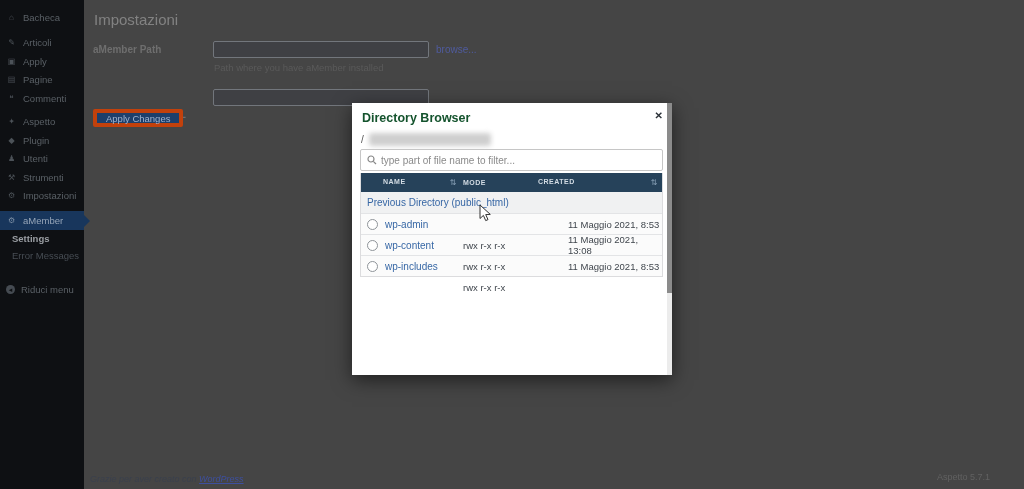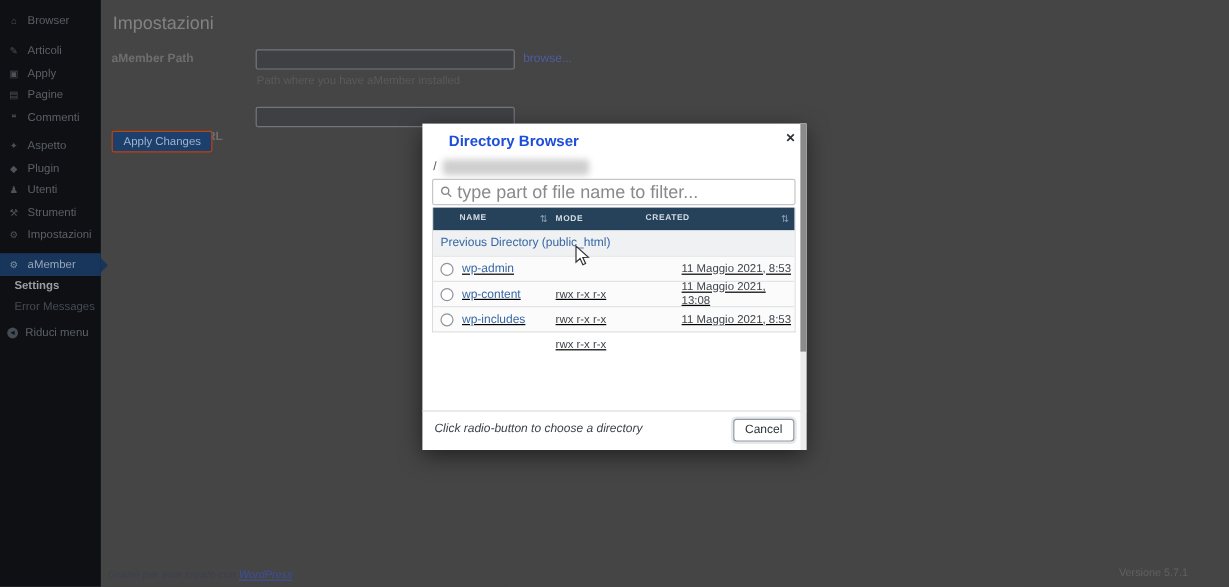--- a/index.html
+++ b/index.html
@@ -16,71 +16,71 @@
   .menu-item .mi-label { font-size:9.5px; color:#5a6066; white-space:nowrap; }
   .menu-item.active { background:#18365c; height:19px; }
   .menu-item.active .mi-icon { color:#7a8da3; }
   .menu-item.active .mi-label { color:#96a5b8; }
   .menu-item.active::after { content:""; position:absolute; right:-12px; top:50%;
     margin-top:-6px; border:6px solid transparent; border-left-color:#18365c; }
   .submenu-item { height:17px; display:flex; align-items:center; padding-left:12px; cursor:pointer;text-align:right; }
   .submenu-item .mi-label { font-size:9.5px; color:#474d54; white-space:nowrap; }
   .submenu-item.current .mi-label { color:#9b9fa4; font-weight:bold; }
   .sep1 { height:7px; } .sep2 { height:5px; } .sep3 { height:6px; } .sep4 { height:4px; }
-  .collapse-row { margin-top:0; }
+  .collapse-row { margin-top:12px; }
   .collapse-icon { width:9px; height:9px; border-radius:50%; background:#454b52;
     color:#0e1013; font-size:7px; line-height:9px; text-align:center; flex:none; }
 
   
   .content { position:absolute; left:84px; top:0; right:0; bottom:0; background:#454545; }
   .page-title { position:absolute; left:10px; top:11px; font-size:15px; font-weight:400; color:#828282; }
   .fld-label { position:absolute; font-size:10px; font-weight:bold; color:#6e6e6e; }
   .lbl-path { left:9px; top:44px; }
   .lbl-url  { left:9px; top:109px; }
   .bg-input { position:absolute; width:216px; height:17px; background:#3f4044;
     border:1px solid #72767c; border-radius:2px; color:#9a9a9a; font-size:10px; padding:0 4px; }
   .inp-path { left:129px; top:41px; }
   .inp-url  { left:129px; top:89px; }
   .browse-link { position:absolute; left:352px; top:44px; font-size:10px; color:#4f5b9e; cursor:pointer; }
   .fld-help { position:absolute; left:130px; top:62px; font-size:9.5px; color:#5a5a5a; }
   .apply-btn { position:absolute; left:9px; top:109px; height:18px; padding:0 9px;
-    background:#1d3f6b; border:1px solid #c2410c; border-radius:2px;
+    background:#1d3f6b; border:4px solid #c2410c; border-radius:2px;
     color:#9fb3cf; font-size:9.5px; cursor:pointer; }
   .admin-footer-left { position:absolute; left:6px; bottom:5px; font-size:9px;
     font-style:italic; color:#3a404d; }
   .admin-footer-left a { color:#3d4f9e; text-decoration:underline; cursor:pointer; }
   .admin-footer-right { position:absolute; right:34px; bottom:7px; font-size:9px; color:#616161; }
 
   
   .modal { position:absolute; left:352px; top:103px; width:320px; height:272px;
     background:#ffffff; box-shadow:0 5px 18px rgba(0,0,0,.55); z-index:5; }
-  .modal-title { position:absolute; left:22px; top:8px; font-size:12.5px; font-weight:bold; color:#1d4ed8; }
+  .modal-title { position:absolute; left:10px; top:8px; font-size:12.5px; font-weight:bold; color:#14532d; }
   .modal-close { position:absolute; right:9px; top:6px; font-size:10px; font-weight:bold;
     color:#2b3138; cursor:pointer; line-height:14px; }
   .path-row { position:absolute; left:9px; top:30px; font-size:10px; color:#555; display:flex; align-items:center; }
   .path-blur { display:inline-block; width:122px; height:13px; margin-left:5px;
     background:#cfcfcf; border-radius:3px; filter:blur(2.5px); }
   .search-box { position:absolute; left:8px; top:46px; width:303px; height:22px;
     border:1px solid #c6c6c6; border-radius:2px; background:#fff; }
   .search-box svg { position:absolute; left:6px; top:5px; }
   .search-input { position:absolute; left:20px; top:1px; right:2px; bottom:1px; width:278px;
-    border:none; outline:none; font-size:15px; color:#444; font-family:"Liberation Sans",sans-serif; }
+    border:none; outline:none; font-size:10px; color:#444; font-family:"Liberation Sans",sans-serif; }
   .search-input::placeholder { color:#8a8a8a; opacity:1; }
 
   .dir-table { position:absolute; left:8px; top:70px; width:303px; border:1px solid #dcdcde; border-top:none; }
   .thead { display:flex; align-items:center; height:19px; background:#26425a; }
   .th { font-size:7px; font-weight:bold; letter-spacing:.5px; color:#d3dce4; }
   .th-radio { width:22px; flex:none; }
   .th-name { width:80px; flex:none; display:flex; justify-content:space-between; padding-right:6px; }
   .th-mode { width:75px; flex:none; }
   .th-created { flex:1; display:flex; justify-content:space-between; padding-right:4px; }
   .sort-glyph { font-size:8px; color:#8aa2b8; font-weight:normal; cursor:pointer; }
   .prev-row { display:flex; align-items:center; height:21px; background:#f0f1f2; }
   .prev-link { font-size:10px; color:#3767a5; padding-left:6px; cursor:pointer; }
-  .dir-row { display:flex; align-items:center; height:21px; background:#fbfbfb; border-top:1px solid #e3e4e6;text-decoration:underline; }
+  .dir-row { display:flex; align-items:center; height:21px; background:#fbfbfb; border-top:1px solid #e3e4e6; }
   .cell-radio { width:22px; flex:none; display:flex; justify-content:center; }
   .radio { width:11px; height:11px; border:1px solid #8f9499; border-radius:50%; background:#fff; cursor:pointer; }
   .cell-name { width:80px; flex:none; font-size:10px; color:#3767a5; padding-left:2px; cursor:pointer; }
   .cell-mode { width:75px; flex:none; font-size:9.5px; color:#40464d;margin-top:43px; }
   .cell-created { flex:1; font-size:9.5px; color:#40464d;margin-left:30px; }
 
   .modal-footer { position:absolute; left:0; right:0; bottom:0; height:33px; border-top:1px solid #dcdcde; }
   .footer-hint { position:absolute; left:10px; top:9px; font-size:10px; font-style:italic; color:#3c434a; }
   .cancel-btn { position:absolute; right:10px; top:6px; height:19px; padding:0 9px;
     background:#fff; border:1px solid #949aa2; border-radius:3px; box-shadow:0 0 0 2px #e6e9ec;
@@ -92,21 +92,21 @@
   .cursor { position:absolute; left:479px; top:204px; z-index:9; pointer-events:none; }
 </style>
 </head>
 <body>
 
 <div class="stage">
 
   <div class="sidebar">
     <div class="menu-item">
       <span class="mi-icon">⌂</span>
-      <span class="mi-label">Browser</span>
+      <span class="mi-label">Bacheca</span>
     </div>
     <div class="sep1"></div>
     <div class="menu-item">
       <span class="mi-icon">✎</span>
       <span class="mi-label">Articoli</span>
     </div>
     <div class="menu-item">
       <span class="mi-icon">▣</span>
       <span class="mi-label">Apply</span>
     </div>
@@ -167,21 +167,21 @@
 
     <div class="fld-label lbl-url">aMember Root URL</div>
     <input class="bg-input inp-url" type="text" value="" style="">
 
     <button class="apply-btn">Apply Changes</button>
 
     <div class="admin-footer-left">
       <span>Grazie per aver creato con</span>
       <a>WordPress</a><span>.</span>
     </div>
-    <div class="admin-footer-right">Versione 5.7.1</div>
+    <div class="admin-footer-right">Aspetto 5.7.1</div>
   </div>
 
   <div class="modal">
     <div class="modal-title">Directory Browser</div>
     <div class="modal-close">✕</div>
 
     <div class="path-row">
       <span>/</span>
       <span class="path-blur"></span>
     </div>
@@ -233,24 +233,20 @@
       <div class="dir-row">
         <div class="cell-radio">
             <span class="radio"></span>
           </div>
         <div class="cell-name">wp-includes</div>
         <div class="cell-mode">rwx r-x r-x</div>
         <div class="cell-created">11 Maggio 2021, 8:53</div>
       </div>
     </div>
 
-    <div class="modal-footer">
-      <div class="footer-hint">Click radio-button to choose a directory</div>
-      <button class="cancel-btn">Cancel</button>
-    </div>
 
     <div class="modal-scrollbar">
       <div class="modal-scroll-thumb"></div>
     </div>
   </div>
 
   <svg class="cursor" width="13" height="18" viewBox="0 0 13 18">
     <path d="M1,1 L1,14.5 L4.4,11.4 L6.7,16.6 L9,15.6 L6.7,10.6 L11.3,10.4 Z" fill="#ffffff" stroke="#333333" stroke-width="1"></path>
   </svg>
 

